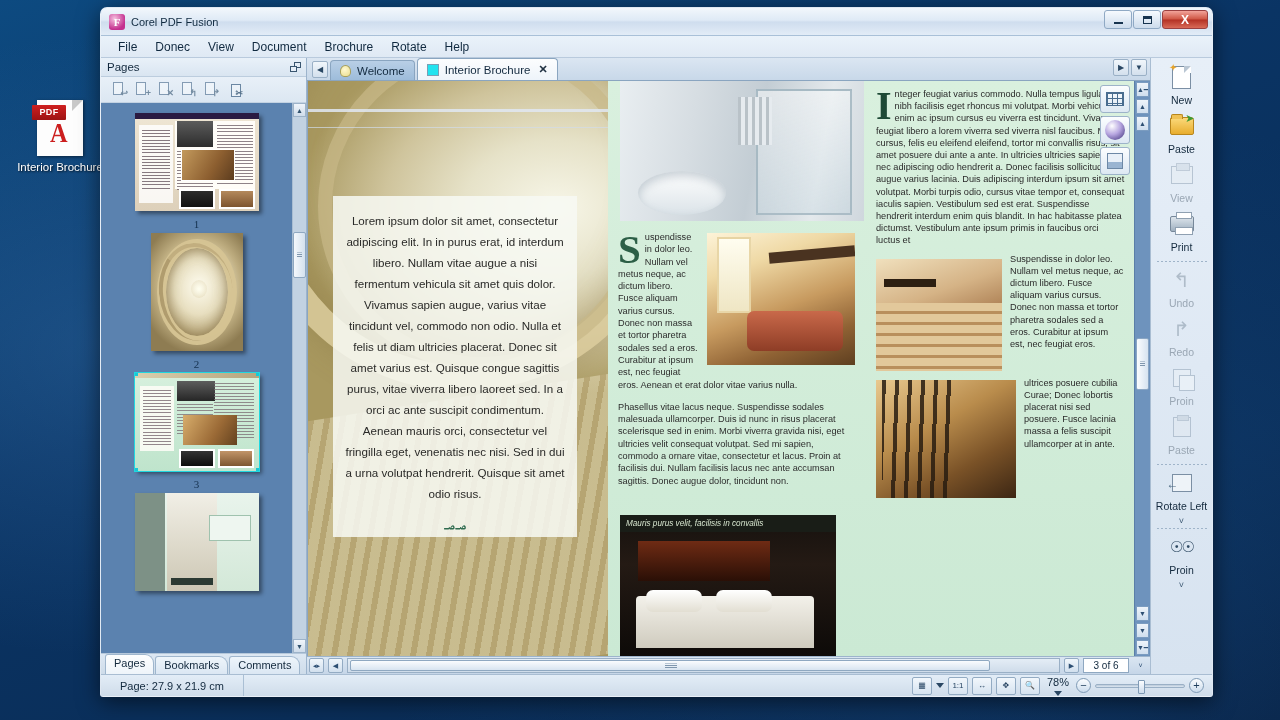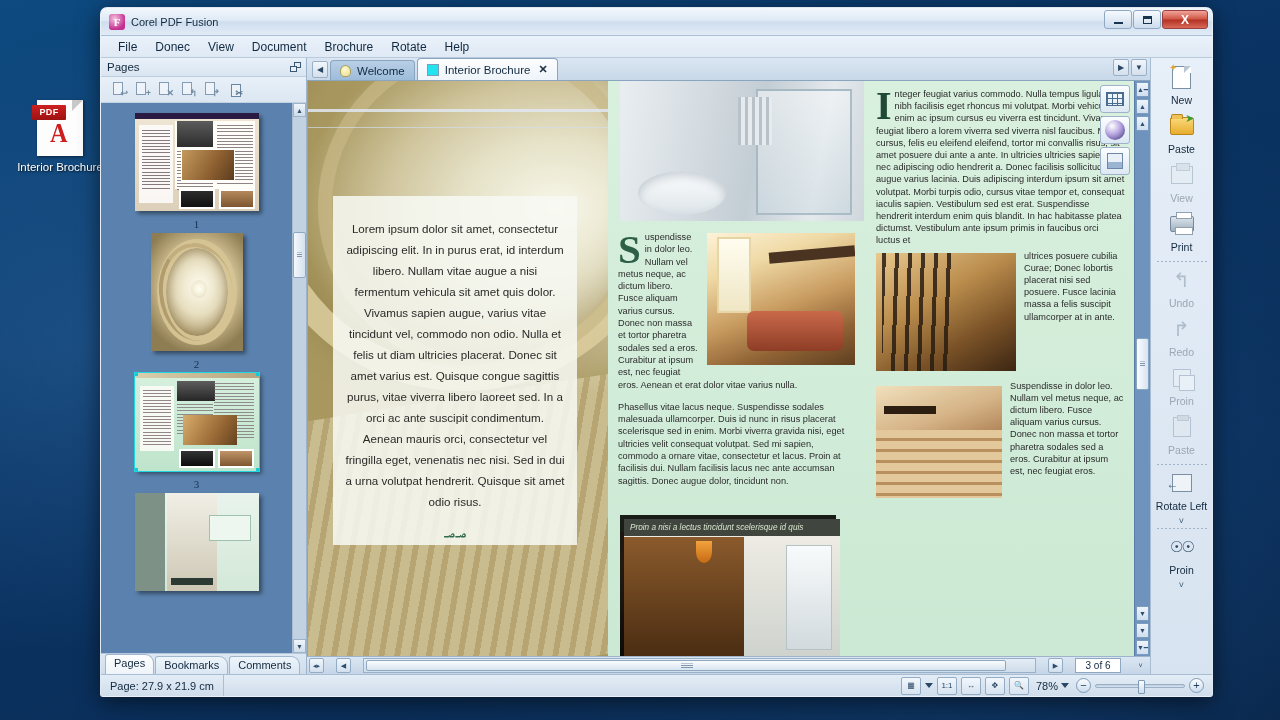--- a/index.html
+++ b/index.html
@@ -341,21 +341,21 @@
 
   
   .greenpage {
     position: absolute; left: 300px; top: 0; right: 0; bottom: 0;
     background: linear-gradient(#d9f0de, #cbe9d4);
   }
   .greenpage.second { left: 560px; }
 
   
   #left-textbox {
-    position: absolute; left: 25px; top: 115px; width: 244px; padding: 22px 12px 6px;
+    position: absolute; left: 25px; top: 115px; width: 244px; padding: 14px 12px 6px;
     background: rgba(247,249,243,0.86);
     font-family: "Liberation Sans", sans-serif;
     font-size: 11.6px; line-height: 21px; color: #2a2a28; text-align: center;
   }
   #left-flourish {
     text-align: center; color: #2f6b4f; font-size: 19px; margin-top: 6px;
     font-family: "Liberation Serif", serif; letter-spacing: -2px;
   }
   .strip-top {
     position: absolute; left: 0; right: 0; top: 28px; height: 3px;
@@ -524,21 +524,21 @@
     border: 1px solid #8aa6c4; border-radius: 2px;
     background: linear-gradient(90deg,#fafcfe,#d6e3f0);
   }
   #mouse-cursor {
     position: absolute; width: 0; height: 0; z-index: 30;
     left: 1138px; top: 322px;
   }
 
   
   #hscroll-row {
-    height: 18px; display: flex; align-items: center; gap: 12px;
+    height: 18px; display: flex; align-items: center; gap: 4px;
     background: linear-gradient(#dae6f2,#c6d6e8);
     border-top: 1px solid #9db4cc; padding: 0 2px;
   }
   .hs-btn {
     width: 15px; height: 15px; border: 1px solid #93abc3; border-radius: 2px;
     background: linear-gradient(#f0f6fb,#d2e0ee);
     display: flex; align-items: center; justify-content: center;
     font-size: 7px; color: #2d4f73;
   }
   .hs-track {
@@ -601,30 +601,30 @@
   .ico-rotl { width: 20px; height: 18px; border: 1px solid #7b8fa4; background: #eef3f8; position: relative;}
   .ico-rotl .a { position:absolute; left:-6px; top:3px; color:#4c6880; font-size:12px; line-height:12px;}
   .ico-find { font-size: 15px; color: #2f4a63; letter-spacing: -2px; }
 
   
   #status-bar {
     height: 22px; display: flex; align-items: center;
     background: linear-gradient(#e3edf7, #cfdcea);
     border-top: 1px solid #a9bdd2; font-size: 11px; color: #12293e;
   }
-  #status-bar .cell { padding: 0 9px; height: 100%; display: flex; align-items: center; }
+  #status-bar .cell { padding: 0 19px; height: 100%; display: flex; align-items: center; }
   #status-bar .cell.sep { border-right: 1px solid #aabfd4; }
   #status-right { margin-left: auto; display: flex; align-items: center; gap: 4px; padding-right: 8px; }
   .sb-tool {
     width: 20px; height: 18px; border: 1px solid #93abc3; border-radius: 2px;
     background: linear-gradient(#f2f7fc,#d6e3f0);
     display: flex; align-items: center; justify-content: center; font-size: 8px; color: #1f3d5c;
   }
   .zoomval {
-    font-size: 11px; color: #12293e; display: flex; align-items: center; gap: 3px; padding: 0 3px;
+    font-size: 11px; color: #12293e; display: flex; align-items: center; gap: 3px; padding: 0 3px; flex-direction: column;
   }
   .caret { width: 0; height: 0; border-left: 4px solid transparent; border-right: 4px solid transparent;
     border-top: 5px solid #2a4763; }
   .zoom-slider { width: 90px; height: 4px; background: linear-gradient(#b9c9d9,#dce7f2);
     border: 1px solid #9ab0c6; border-radius: 2px; position: relative; }
   .zoom-handle { position: absolute; left: 42px; top: -5px; width: 7px; height: 14px;
     background: linear-gradient(#fbfdff,#cddcec); border: 1px solid #7f9ab5; border-radius: 1px; }
   .zoom-pm { width: 15px; height: 15px; border-radius: 50%; border: 1px solid #7f9ab5;
     background: linear-gradient(#fbfdff,#ccdcec); font-size: 11px; color: #1f3d5c;
     display: flex; align-items: center; justify-content: center; line-height: 1; }
@@ -855,41 +855,35 @@
               <div class="fire"></div>
               <div class="bed"></div>
               <div class="pillow1"></div>
               <div class="pillow2"></div>
             </div>
 
             <div id="right-col">
               <div>
                 <span class="dropcap2">I</span><span>nteger feugiat varius commodo. Nulla tempus ligula eget nibh facilisis eget rhoncus mi volutpat. Morbi vehicula enim ac ipsum cursus eu viverra est tincidunt. Vivamus feugiat libero a lorem viverra sed viverra nisl faucibus. Morbi cursus, felis eu eleifend eleifend, tortor mi convallis risus, sit amet posuere dui ante a ante. In ultricies ultricies sapien, nec adipiscing odio hendrerit a. Donec facilisis sollicitudin augue varius lacinia. Duis adipiscing interdum ipsum sit amet volutpat. Morbi turpis odio, cursus vitae tempor et, consequat iaculis sapien. Vestibulum sed est erat. Suspendisse hendrerit interdum enim quis blandit. In hac habitasse platea dictumst. Vestibulum ante ipsum primis in faucibus orci luctus et</span>
               </div>
-              <div style="overflow:hidden;margin-top:3px">
-                <div id="right-photo1">
-                    <div class="rail2"></div>
-                  </div>
-                <div>ultrices posuere cubilia Curae; Donec lobortis placerat nisi sed posuere. Fusce lacinia massa a felis suscipit ullamcorper at in ante.</div>
-              </div>
               <div style="overflow:hidden;margin-top:6px">
                 <div id="right-photo2">
                     <div class="table"></div>
                     <div class="steps"></div>
                   </div>
                 <div>Suspendisse in dolor leo. Nullam vel metus neque, ac dictum libero. Fusce aliquam varius cursus. Donec non massa et tortor pharetra sodales sed a eros. Curabitur at ipsum est, nec feugiat eros.</div>
               </div>
+              <div style="overflow:hidden;margin-top:3px">
+                <div id="right-photo1">
+                    <div class="rail2"></div>
+                  </div>
+                <div>ultrices posuere cubilia Curae; Donec lobortis placerat nisi sed posuere. Fusce lacinia massa a felis suscipit ullamcorper at in ante.</div>
+              </div>
             </div>
 
-            <div id="right-bottom-photo">
-              <div class="cap-bar">Proin a nisi a lectus tincidunt scelerisque id quis</div>
-              <div class="cabinet"></div>
-              <div class="lamp"></div>
-              <div class="fridge"></div>
-            </div>
           </div>
 
           <div id="page-tools">
             <div class="ptbtn">
                 <span class="grid-ico"></span>
               </div>
             <div class="ptbtn">
                 <span class="orb-ico"></span>
               </div>
             <div class="ptbtn">

